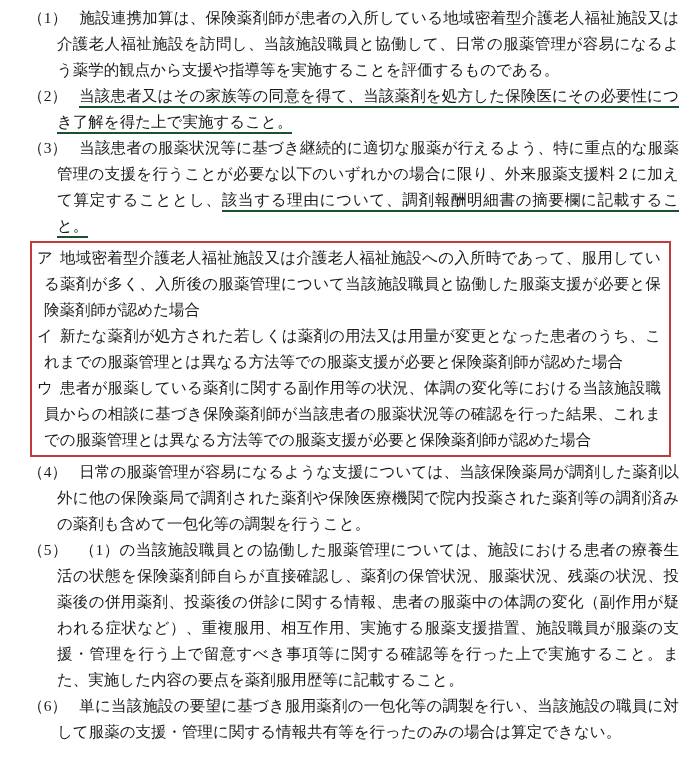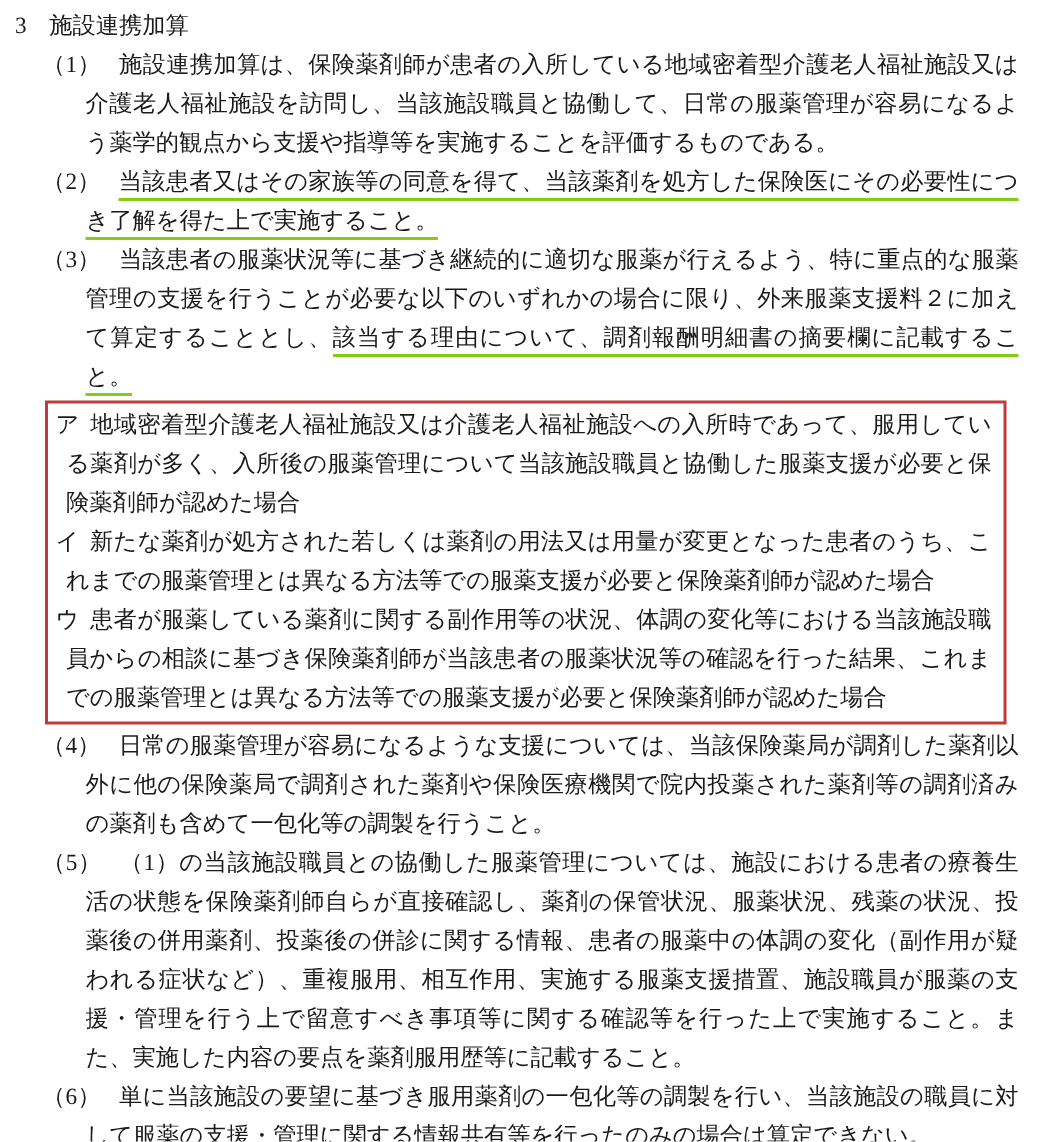--- a/index.html
+++ b/index.html
@@ -20,21 +20,21 @@
 
   .para {
     padding-left: 57px;
     padding-right: 14px;
     text-indent: -29px;
     text-align: justify;
   }
   .para .marker { margin-right: 12px; }
 
   .red-underline {
-    border-bottom: 2px solid #84cc16;
+    border-bottom: 2px solid #14532d;
     padding-bottom: 2px;
   }
   .red-underline:empty { border: none; padding: 0; }
 
   .law-box {
     border: 2px solid #c23b3b;
     margin: 2px 22px 2px 30px;
     padding: 2px 8px 2px 0;
   }
   .box-item {
@@ -42,21 +42,20 @@
     text-indent: -7px;
     text-align: justify;
   }
   .box-item .marker { margin-right: 7px; }
 </style>
 </head>
 <body>
 
 <div class="page">
 
-  <div class="title-line"><span class="num">3</span><span>施設連携加算</span></div>
 
   <p class="para"><span class="marker">（1）</span><span>施設連携加算は、保険薬剤師が患者の入所している地域密着型介護老人福祉施設又は介護老人福祉施設を訪問し、当該施設職員と協働して、日常の服薬管理が容易になるよう薬学的観点から支援や指導等を実施することを評価するものである。</span><span class="red-underline"></span></p>
 
   <p class="para"><span class="marker">（2）</span><span></span><span class="red-underline">当該患者又はその家族等の同意を得て、当該薬剤を処方した保険医にその必要性につき了解を得た上で実施すること。</span></p>
 
   <p class="para"><span class="marker">（3）</span><span>当該患者の服薬状況等に基づき継続的に適切な服薬が行えるよう、特に重点的な服薬管理の支援を行うことが必要な以下のいずれかの場合に限り、外来服薬支援料２に加えて算定することとし、</span><span class="red-underline">該当する理由について、調剤報酬明細書の摘要欄に記載すること。</span></p>
 
   <div class="law-box">
     <p class="box-item"><span class="marker">ア</span><span>地域密着型介護老人福祉施設又は介護老人福祉施設への入所時であって、服用している薬剤が多く、入所後の服薬管理について当該施設職員と協働した服薬支援が必要と保険薬剤師が認めた場合</span></p>
     <p class="box-item"><span class="marker">イ</span><span>新たな薬剤が処方された若しくは薬剤の用法又は用量が変更となった患者のうち、これまでの服薬管理とは異なる方法等での服薬支援が必要と保険薬剤師が認めた場合</span></p>

